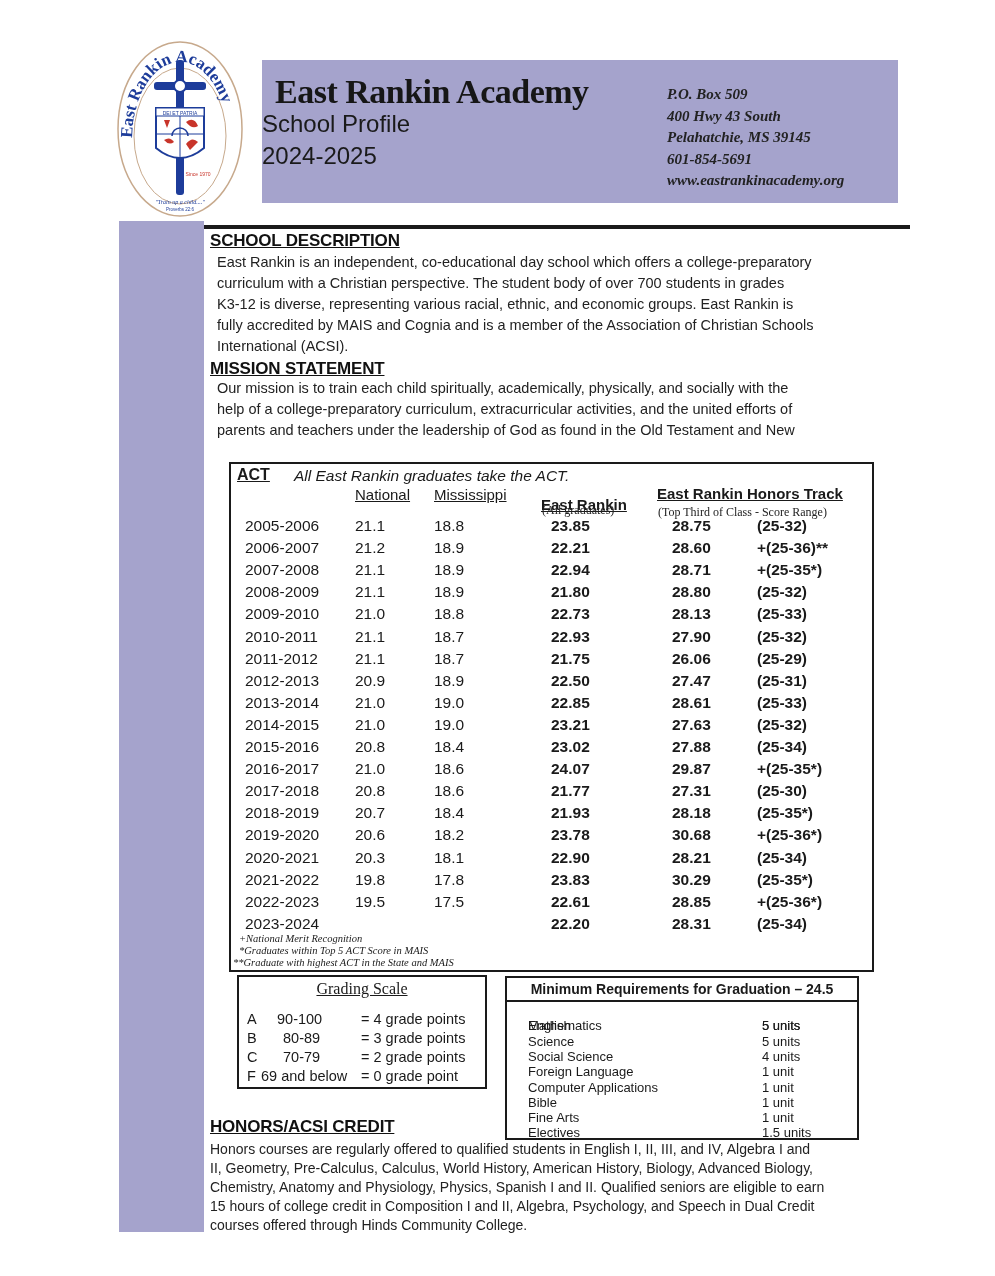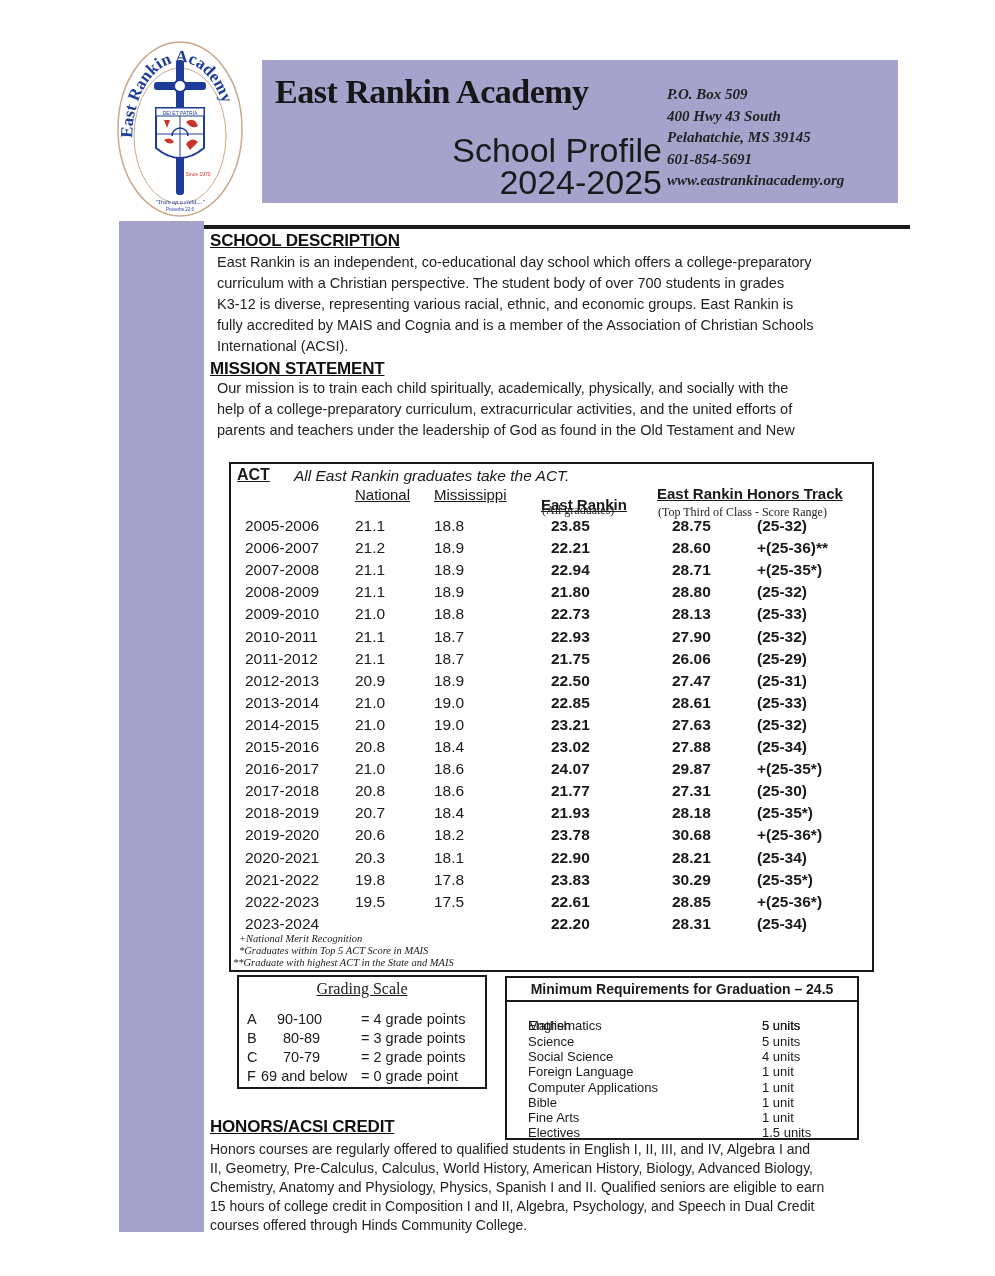--- a/index.html
+++ b/index.html
@@ -5,21 +5,21 @@
   html, body { margin: 0; padding: 0; background: #ffffff; }
   body { width: 995px; height: 1276px; position: relative; overflow: hidden; font-family: "Liberation Sans", sans-serif; color: #1a1a1a; }
   .abs { position: absolute; }
 
   
   .logo { left: 116px; top: 40px; width: 128px; height: 178px; }
 
   
   .header-band { left: 262px; top: 60px; width: 636px; height: 143px; background: #a5a3cc; }
   .school-name { left: 275px; top: 73px; font-family: "Liberation Serif", serif; font-weight: bold; font-size: 34px; letter-spacing: -0.5px; color: #161616; white-space: nowrap; }
-  .profile-title { left: 262px; top: 134px; width: 400px; text-align: right; font-size: 34px; color: #1a1a1a; line-height: 32px; }
+  .profile-title { left: 262px; top: 108px; width: 400px; text-align: left; font-size: 24px; color: #1a1a1a; line-height: 32px; }
   .contact { left: 667px; top: 84px; font-family: "Liberation Serif", serif; font-style: italic; font-weight: bold; font-size: 15px; line-height: 21.5px; color: #222; white-space: nowrap; }
 
   
   .sidebar { left: 119px; top: 221px; width: 85px; height: 1011px; background: #a5a3cc; }
   .divider { left: 204px; top: 225px; width: 706px; height: 4px; background: #1a1a1a; }
 
   
   .section-heading { font-weight: bold; font-size: 17px; text-decoration: underline; color: #111; white-space: nowrap; letter-spacing: -0.2px; }
   .para { font-size: 14.5px; line-height: 21px; color: #222; }
 

